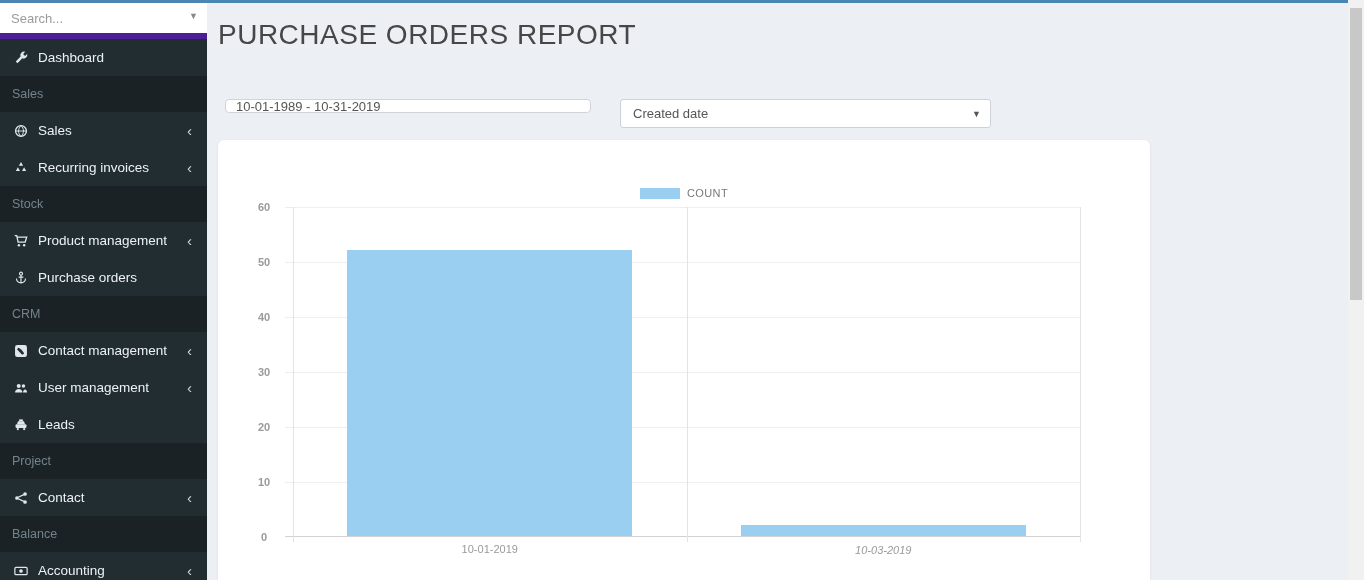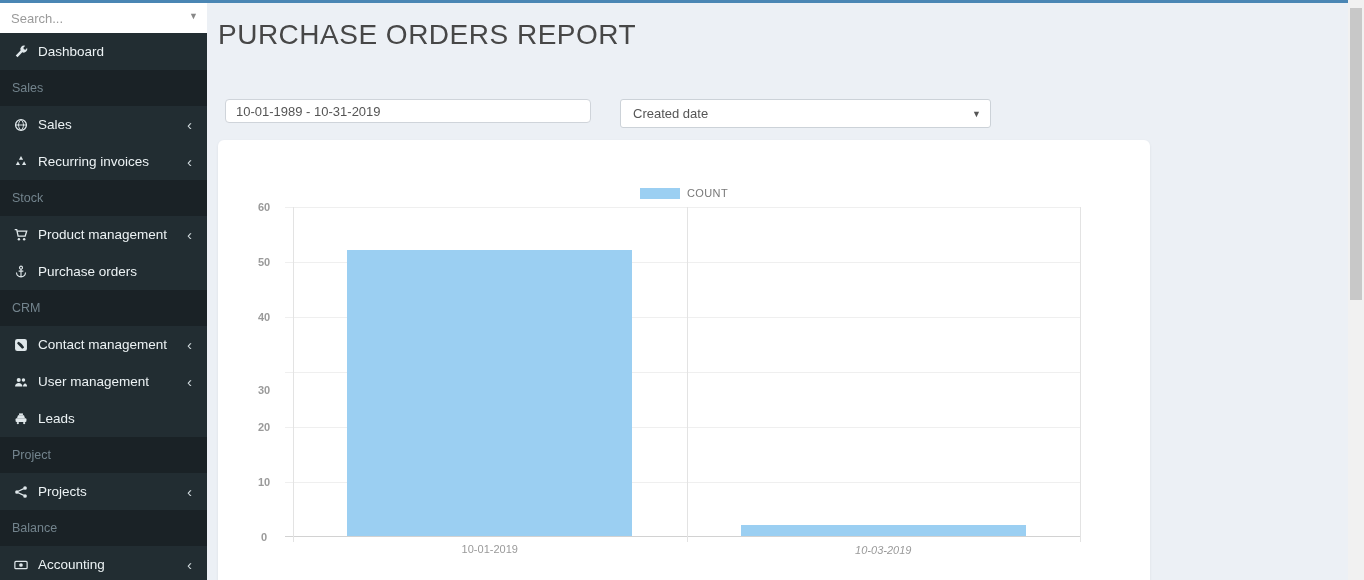--- a/index.html
+++ b/index.html
@@ -7,21 +7,21 @@
   body {
     font-family: "Liberation Sans", sans-serif;
     background:#ecf0f5;
     position:relative;
   }
   
   #top-strip { position:absolute; left:0; top:0; width:1364px; height:3px; background:#4a86b4; z-index:4; }
 
   
   #sidebar { position:absolute; left:0; top:3px; width:207px; height:577px; background:#222d32; z-index:3; }
-  .search-wrap { position:relative; height:30px; background:#4c1d95; }
+  .search-wrap { position:relative; height:36px; background:#4c1d95; }
   .search-wrap input {
     width:100%; height:30px; border:none; outline:none; padding:0 26px 0 11px;
     font-family:"Liberation Sans",sans-serif; font-size:13px; color:#333;
   }
   .search-wrap input::placeholder { color:#9a9a9a; }
   .search-caret { position:absolute; right:9px; top:9px; font-size:9px; color:#888; line-height:1; }
   .nav-item {
     height:37px; display:flex; align-items:center; padding-left:14px;
     color:#ecf2f4; font-size:13.5px; cursor:pointer;
   }
@@ -33,21 +33,21 @@
     height:36px; display:flex; align-items:center; padding-left:12px;
     background:#1a2226; color:#73848d; font-size:12.5px;
   }
 
   
   #page-title {
     position:absolute; left:218px; top:19px; width:932px; text-align:left;
     font-size:28px; font-weight:300; letter-spacing:.5px; color:#474747; z-index:1;
   }
   #date-range {
-    position:absolute; left:225px; top:99px; width:366px; height:24px;
+    position:absolute; left:225px; top:99px; width:366px; height:14px;
     border:1px solid #cfd4da; border-radius:4px; background:#fff; padding:0 10px;
     font-family:"Liberation Sans",sans-serif; font-size:13px; color:#555; outline:none; z-index:2;
   }
   #field-select {
     position:absolute; left:620px; top:99px; width:371px; height:29px;
     border:1px solid #ccd2d8; border-radius:3px; background:#fff;
     display:flex; align-items:center; padding:0 12px; font-size:13px; color:#555;
     cursor:pointer; z-index:2;
   }
   #field-select .sel-caret { position:absolute; right:9px; top:10px; font-size:9px; color:#555; line-height:1; }
@@ -192,21 +192,21 @@
         <span class="ico">
           <svg viewBox="0 0 16 16">
             <g fill="#dfe7ea">
               <circle cx="12.6" cy="3.4" r="2.1"></circle>
               <circle cx="3.4" cy="8" r="2.1"></circle>
               <circle cx="12.6" cy="12.6" r="2.1"></circle>
             </g>
             <path d="M4.8 7.2l6.4-3M4.8 8.8l6.4 3" stroke="#dfe7ea" stroke-width="1.4"></path>
           </svg>
         </span>
-        <span class="lbl">Projects</span>
+        <span class="lbl">Contact</span>
         <span class="chev">‹</span>
       </div>
       <div class="nav-header">
         <span>Balance</span>
       </div>
       <div class="nav-item">
         <span class="ico">
           <svg viewBox="0 0 16 16">
             <rect x="1" y="3.8" width="14" height="8.4" rx="1.2" fill="none" stroke="#dfe7ea" stroke-width="1.4"></rect>
             <circle cx="8" cy="8" r="2.1" fill="#dfe7ea"></circle>
@@ -233,21 +233,21 @@
     <span id="legend-label">COUNT</span>
   </div>
   <div id="plot">
       <div class="baseline"></div>
       <div class="ytick-label" style="top: 324px;">0</div>
       <div class="gridline" style="top: 274.5px;"></div>
       <div class="ytick-label" style="top: 269px;">10</div>
       <div class="gridline" style="top: 219.5px;"></div>
       <div class="ytick-label" style="top: 214px;">20</div>
       <div class="gridline" style="top: 164.5px;"></div>
-      <div class="ytick-label" style="top: 159px; margin-top: 18px;">30</div>
+      <div class="ytick-label" style="top: 159px;">30</div>
       <div class="gridline" style="top: 109.5px;"></div>
       <div class="ytick-label" style="top: 104px;">40</div>
       <div class="gridline" style="top: 54.5px;"></div>
       <div class="ytick-label" style="top: 49px;">50</div>
       <div class="gridline" style="top: -0.5px;"></div>
       <div class="ytick-label" style="top: -6px;">60</div>
       <div class="vline" style="left: -0.5px; height: 335px;"></div>
       <div class="vline" style="left: 393.5px; height: 335px;"></div>
       <div class="vline" style="left: 786.5px; height: 335px;"></div>
       <div class="bar" style="left: 54.1063px; width: 285.287px; height: 286px; background: rgb(155, 207, 242);"></div>

